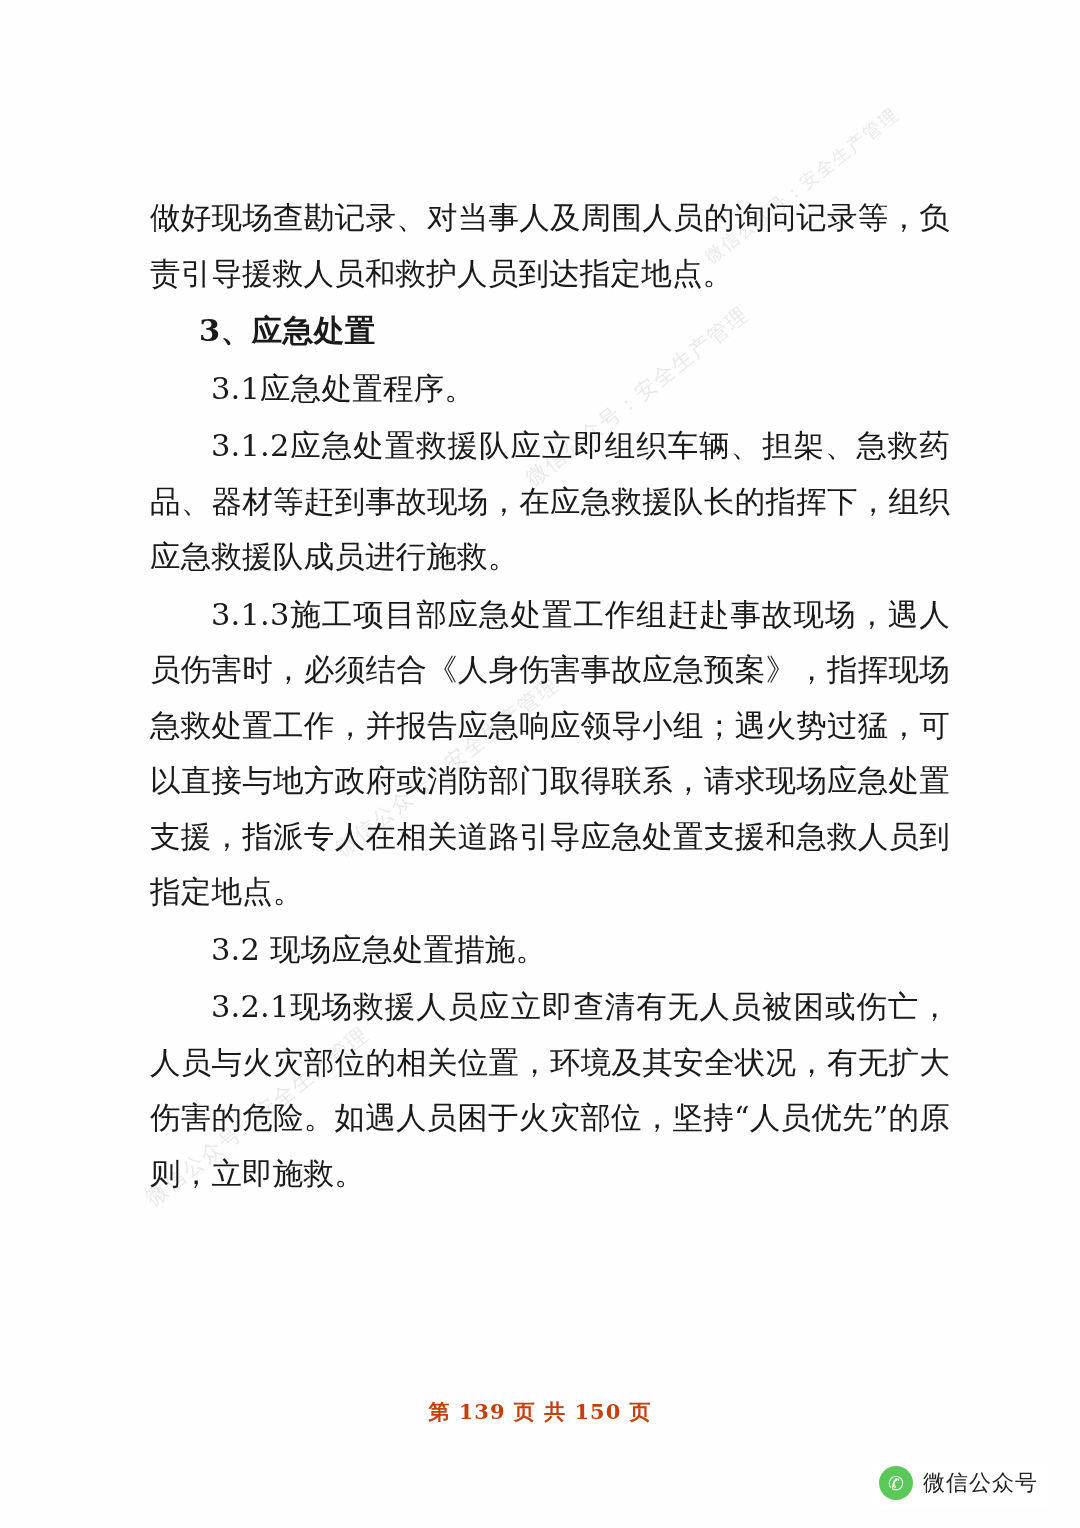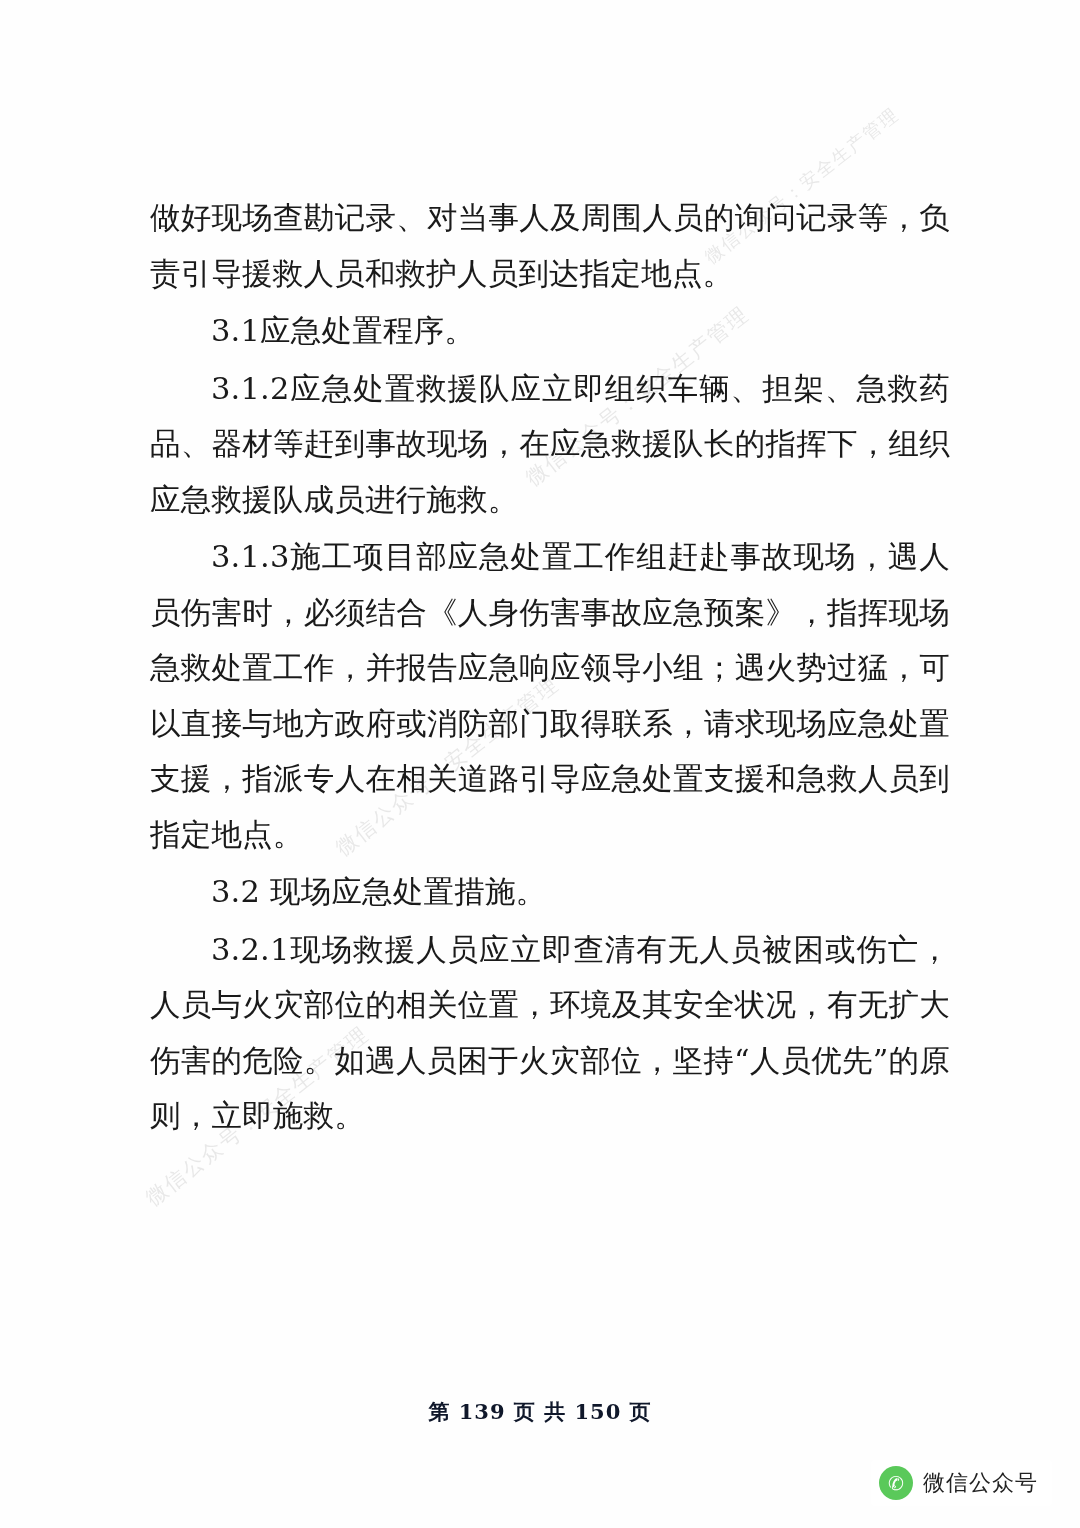--- a/index.html
+++ b/index.html
@@ -48,21 +48,21 @@
   .footer {
     position: absolute;
     left: 0;
     right: 0;
     top: 1398px;
     text-align: center;
     font-size: 21px;
     font-weight: bold;
     letter-spacing: 1px;
     font-family: "DejaVu Serif", "Liberation Serif", serif;
-    color: #0f172a;
+    color: #c2410c;
   }
   .badge {
     position: absolute;
     right: 28px;
     bottom: 22px;
     display: flex;
     align-items: center;
     gap: 10px;
     background: #ffffff;
     padding: 6px 14px 6px 8px;
@@ -114,20 +114,21 @@
 
   <div class="watermark-layer">
     <div class="wm wm4">微信公众号：安全生产管理</div>
     <div class="wm wm1">微信公众号：安全生产管理</div>
     <div class="wm wm2">微信公众号：安全生产管理</div>
     <div class="wm wm3">微信公众号：安全生产管理</div>
   </div>
 
   <div class="content">
     <p class="para">做好现场查勘记录、对当事人及周围人员的询问记录等，负责引导援救人员和救护人员到达指定地点。</p>
+    <p class="heading">3、应急处置</p>
     <p class="para indent">3.1应急处置程序。</p>
     <p class="para indent">3.1.2应急处置救援队应立即组织车辆、担架、急救药品、器材等赶到事故现场，在应急救援队长的指挥下，组织应急救援队成员进行施救。</p>
     <p class="para indent">3.1.3施工项目部应急处置工作组赶赴事故现场，遇人员伤害时，必须结合《人身伤害事故应急预案》，指挥现场急救处置工作，并报告应急响应领导小组；遇火势过猛，可以直接与地方政府或消防部门取得联系，请求现场应急处置支援，指派专人在相关道路引导应急处置支援和急救人员到指定地点。</p>
     <p class="para indent">3.2 现场应急处置措施。</p>
     <p class="para indent">3.2.1现场救援人员应立即查清有无人员被困或伤亡，人员与火灾部位的相关位置，环境及其安全状况，有无扩大伤害的危险。如遇人员困于火灾部位，坚持“人员优先”的原则，立即施救。</p>
   </div>
 
   <div class="footer">第 139 页 共 150 页</div>
 
   <div class="badge">

